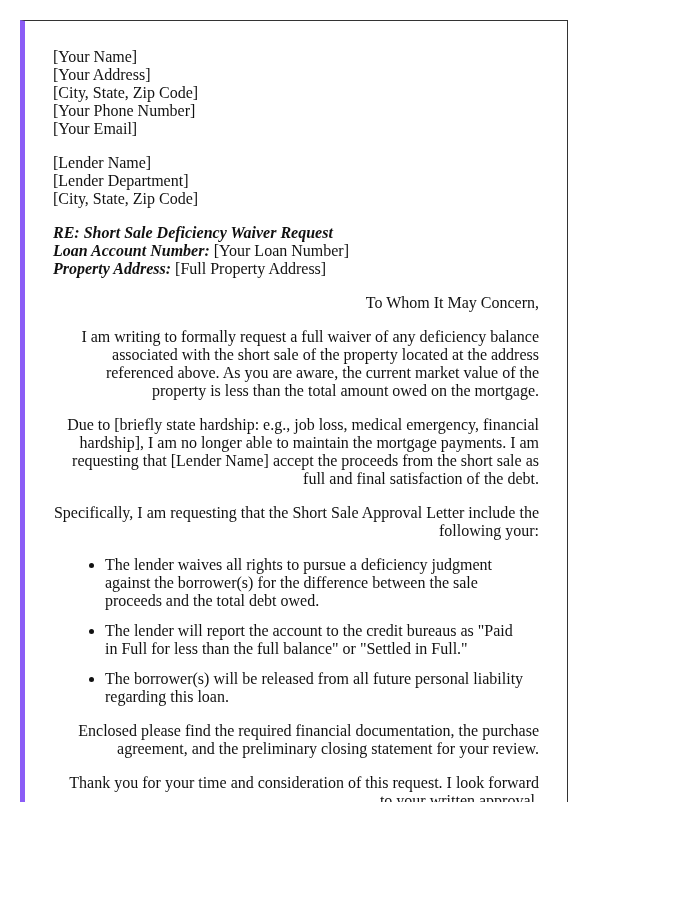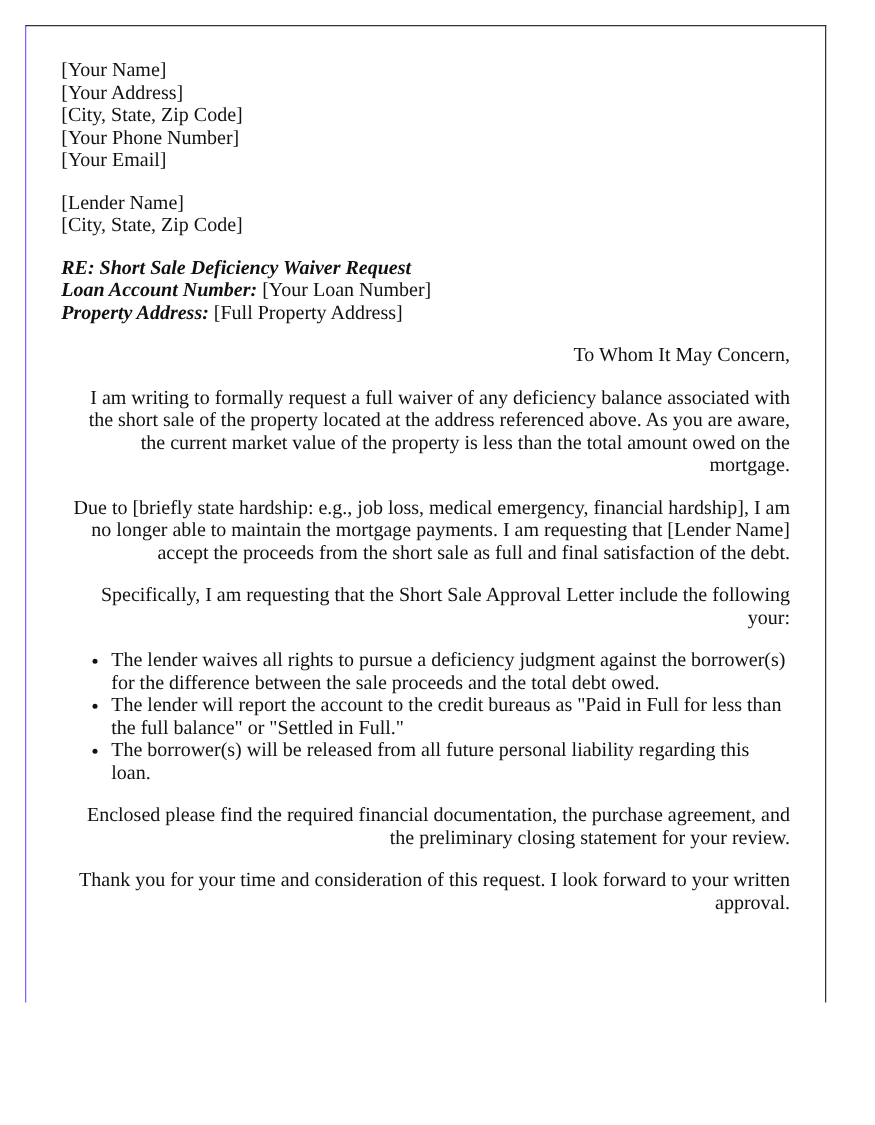--- a/index.html
+++ b/index.html
@@ -12,58 +12,59 @@
       height: 900px;
       position: relative;
       overflow: hidden;
       font-family: "Liberation Serif", "DejaVu Serif", serif;
       color: #111;
     }
     .page {
       position: absolute;
       left: 20px;
       top: 20px;
-      width: 641px;
+      width: 548px;
       height: 782px;
       box-sizing: border-box;
       border-top: 1px solid #333;
-      border-left: 1px solid #8b5cf6;
+      border-left: 5px solid #8b5cf6;
       border-right: 1px solid #333;
       padding: 27px 28px 0 28px;
       overflow: hidden;
       font-size: 16px;
       line-height: 18px;
     }
     .block { margin: 0 0 16px 0; }
     .line { display: block; }
     .bold { font-weight: bold; font-style: italic; }
     p { margin: 0 0 16px 0; text-align: right; }
     ul.terms {
       margin: 0 0 16px 0;
       padding-left: 40px;
       list-style: disc;
     }
-    ul.terms li { margin: 0; }
+    ul.terms li { margin: 12px; }
   </style>
 </head>
 <body>
 
 <div class="page">
 
   <div class="block">
     <span class="line">[Your Name]</span>
     <span class="line">[Your Address]</span>
     <span class="line">[City, State, Zip Code]</span>
     <span class="line">[Your Phone Number]</span>
     <span class="line">[Your Email]</span>
   </div>
 
 
   <div class="block">
     <span class="line">[Lender Name]</span>
+    <span class="line">[Lender Department]</span>
     <span class="line">[City, State, Zip Code]</span>
   </div>
 
   <div class="block">
     <span class="line bold">RE: Short Sale Deficiency Waiver Request</span>
     <span class="line"><span class="bold">Loan Account Number:</span> <span>[Your Loan Number]</span></span>
     <span class="line"><span class="bold">Property Address:</span> <span>[Full Property Address]</span></span>
   </div>
 
   <p>To Whom It May Concern,</p>

